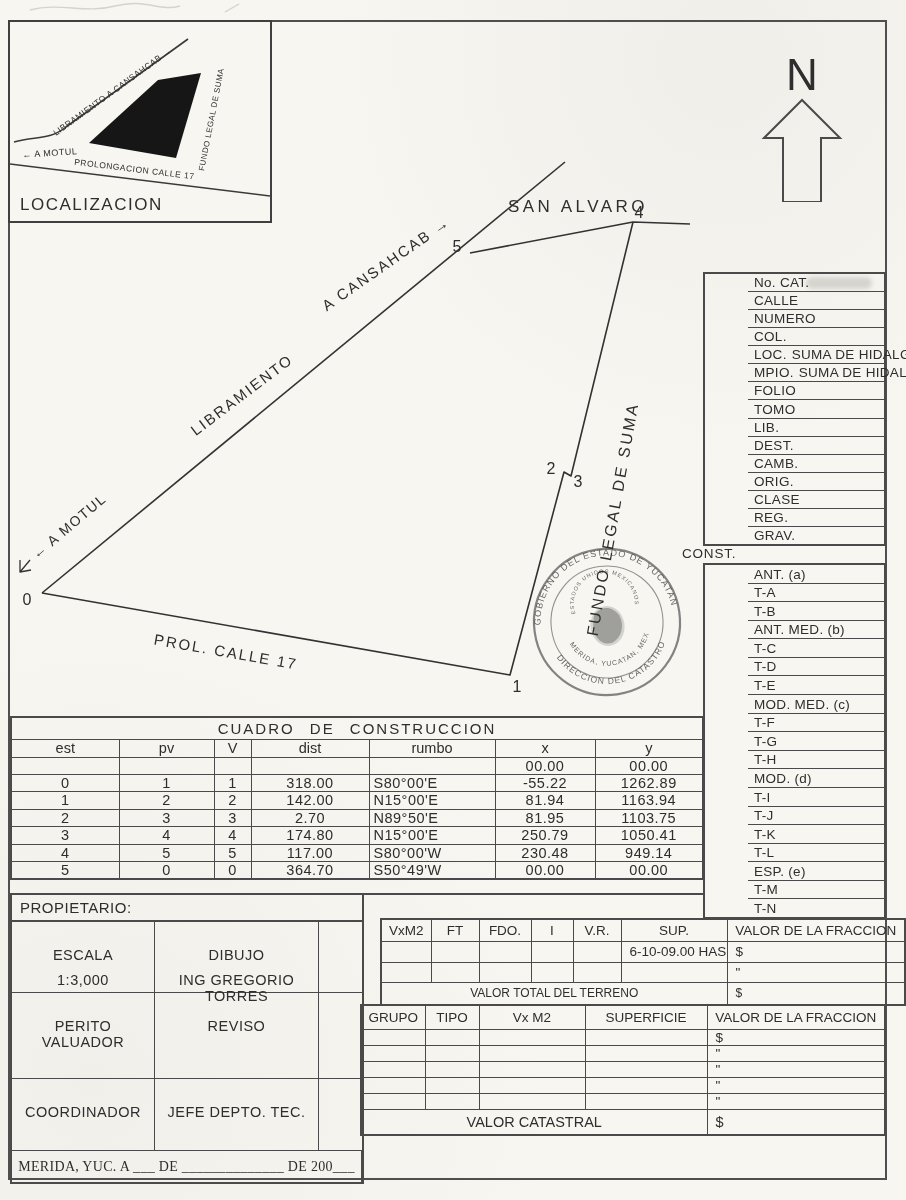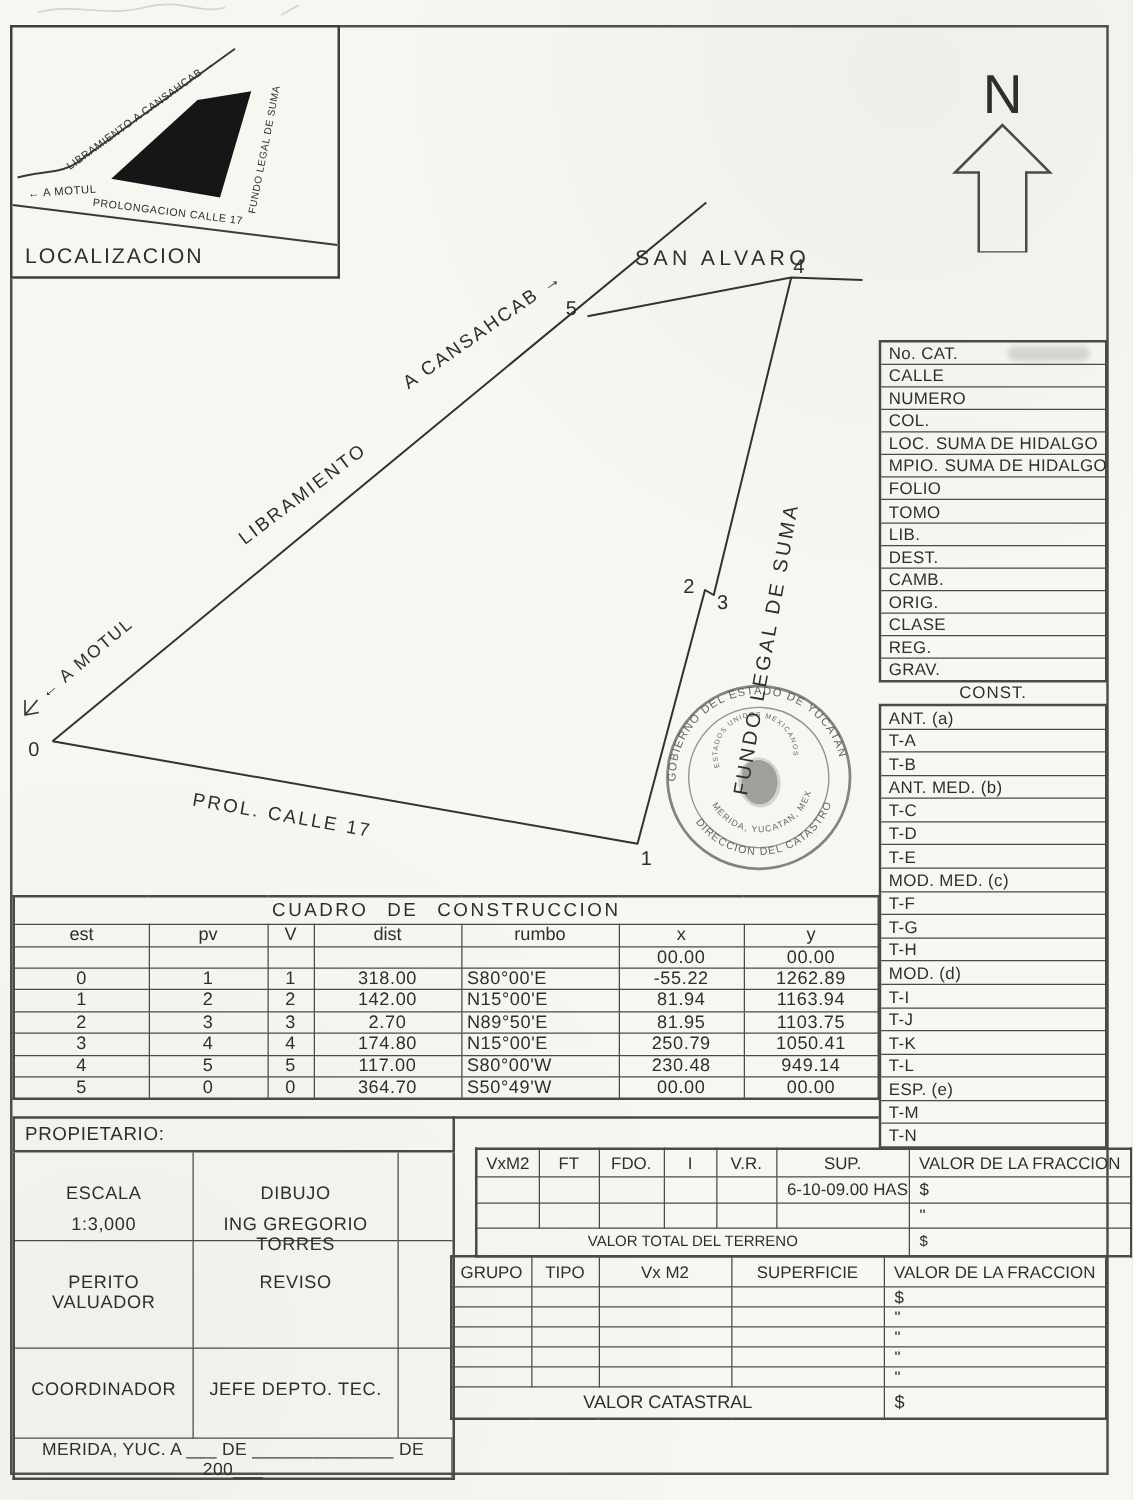--- a/index.html
+++ b/index.html
@@ -21,28 +21,28 @@
   .plot { position:absolute; left:0; top:140px; }
   .s-ring  { fill:none; stroke:#5c5c5c; stroke-width:2.2; opacity:.75; }
   .s-ring.thin { stroke-width:1.1; opacity:.65; }
   .s-txt { fill:#555; opacity:.9; letter-spacing:1px; }
   .eagle  { fill:#5a5a5a; opacity:.45; }
   .eagle2 { fill:#6a6a6a; opacity:.25; }
 
   .smudge { position:absolute; left:806px; top:277px; width:66px; height:12px; background:#d6d4cf; border-radius:7px; filter:blur(2px); }
 
   
-  .fbox { position:absolute; left:703px; width:183px; border:2px solid #4a4a4a; display:flex; flex-direction:column; }
+  .fbox { position:absolute; left:703px; width:183px; border:2px solid #4a4a4a; display:flex; flex-direction:column;padding-left:43px; }
   #fbox1 { top:272px; height:274px; }
   #fbox2 { top:563px; height:356px;justify-content:space-between; }
   .frow { flex:1; display:flex; align-items:flex-end; padding:0 2px 1px 6px; border-bottom:1.5px solid #4a4a4a;
           font-size:13.5px; letter-spacing:.3px; white-space:nowrap; }
   .frow:last-child { border-bottom:none; }
   .fvalue { margin-left:5px; }
-  .const-hdr { position:absolute; left:703px; top:546px; width:183px; height:30px; text-align:center;
+  .const-hdr { position:absolute; left:682px; top:546px; width:183px; height:30px; 
                font-size:13.5px; letter-spacing:.8px; }
 
   table { border-collapse:collapse; position:absolute; table-layout:fixed; }
   th, td { border:1.5px solid #4a4a4a; font-weight:normal; font-size:14.5px; text-align:center;
            overflow:hidden; white-space:nowrap; }
 
   .ctable { left:10px; top:716px; width:692px; border:2px solid #4a4a4a; }
   .ctable .title th { height:22px; font-size:15px; letter-spacing:2px; word-spacing:9px; }
   .ctable .heads th { height:18px;margin-top:10px; }
   .ctable td { height:17.5px; letter-spacing:.5px; }
@@ -54,21 +54,21 @@
   .sig { position:absolute; left:10px; top:893px; width:354px; }
   .prop-row { height:29px; border:2px solid #4a4a4a; display:flex; align-items:center; padding-left:8px;
               font-size:15px; letter-spacing:.5px; }
   .sig-grid { display:grid; grid-template-columns:143px 164px 43px; grid-template-rows:71px 86px 72px 31px;
               border:2px solid #4a4a4a; border-top:none; }
   .scell { border-right:1.5px solid #4a4a4a; border-bottom:1.5px solid #4a4a4a; text-align:center;
            font-size:14.5px; letter-spacing:.5px; padding-top:25px; }
   .scell.last { border-right:none; }
   .scell .mt { margin-top:9px; }
   .daterow { grid-column:1 / 4; border-bottom:none; display:flex; align-items:center; justify-content:center;
-             font-size:14px; letter-spacing:.3px; padding-top:0; }
+             font-size:14px; letter-spacing:.3px; padding-top:0;font-family:Liberation Serif, serif; }
 
   .vtableA { left:360px; top:918px; width:524px; border:2px solid #4a4a4a;margin-left:20px; }
   .vtableA .heads th { height:22px; font-size:13.5px; }
   .vtableA td { font-size:13.5px; }
   .vtableA .r1 td { height:21px; }
   .vtableA .r2 td { height:20px; }
   .vtableA .r3 td { height:23px; font-size:12px; }
   .vtableB { left:360px; top:1004px; width:524px; border:2px solid #4a4a4a; }
   .vtableB .heads th { height:24px; font-size:13.5px; }
   .vtableB td { height:16px; font-size:13.5px; }

